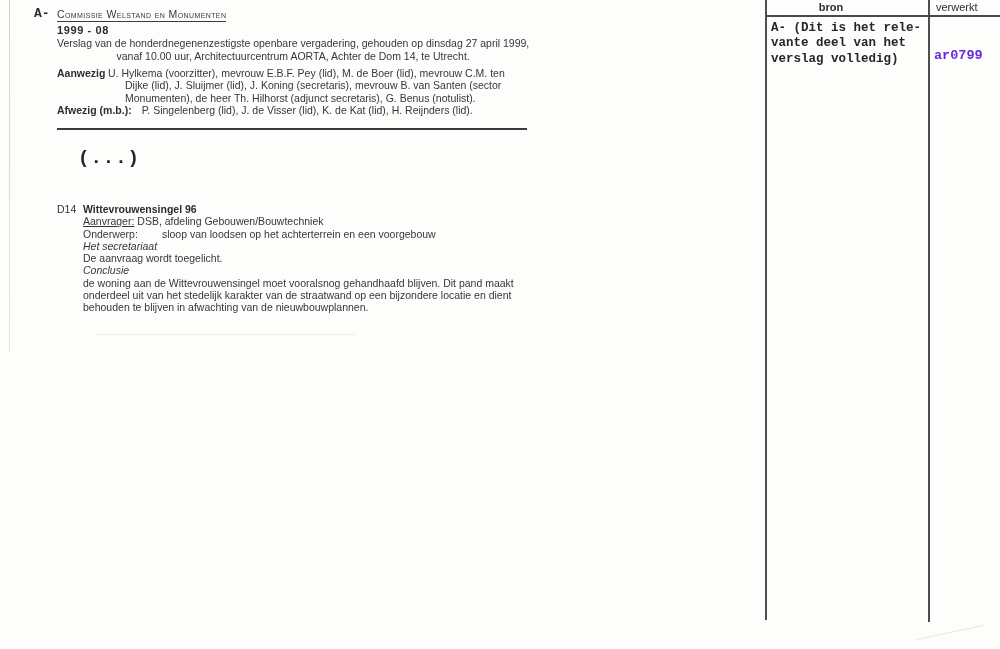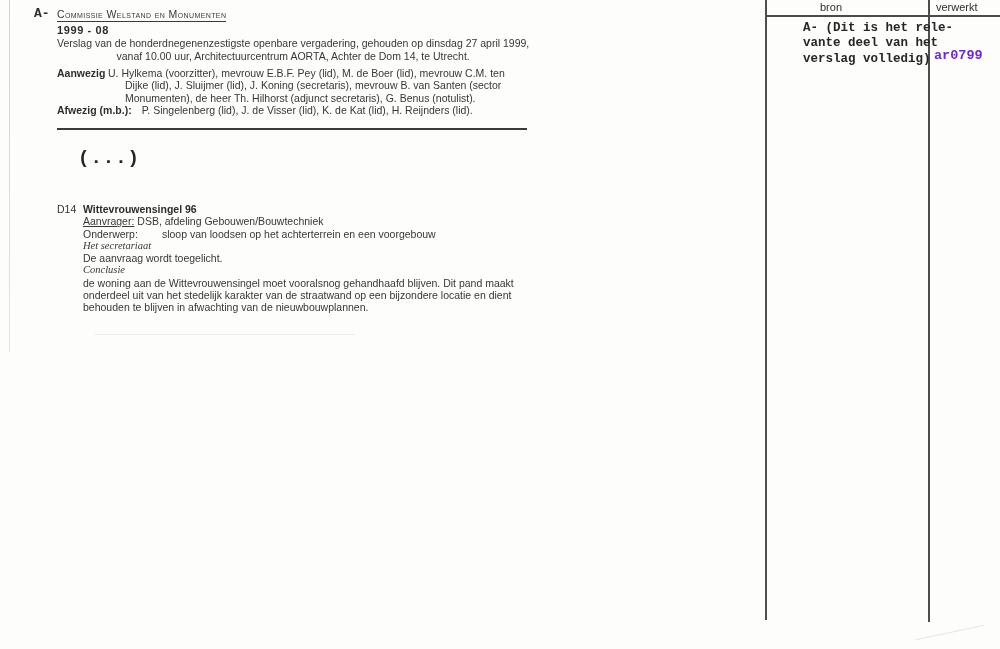--- a/index.html
+++ b/index.html
@@ -87,48 +87,48 @@
     font-size: 10.5px; line-height: 12.3px; color: #373737;
     width: 470px;
   }
   .item-line { position: relative; padding-left: 26px; }
   .item-code {
     position: absolute; left: 0; top: 0;
     font-weight: normal; color: #323232;
   }
   .item-title { font-weight: bold; color: #2c2c2c; margin-top: 40px; }
   .u { text-decoration: underline; }
-  .it { font-style: italic; font-family: Liberation Serif, serif; }
+  .it { font-style: italic; }
   .onderwerp-label { display: inline-block; width: 76px; }
 
   
   .reg-vline-left {
     position: absolute; left: 765px; top: 0; width: 1.5px; height: 620px;
     background: #4e4e4e;
   }
   .reg-vline-mid {
     position: absolute; left: 928px; top: 0; width: 1.5px; height: 622px;
     background: #4e4e4e;
   }
   .reg-header-rule {
     position: absolute; left: 765px; top: 15px; width: 235px; height: 1.5px;
     background: #4a4a4a;
   }
   .reg-col-bron {
     position: absolute; left: 765px; top: 1px; width: 132px;
-    text-align: center; font-size: 11px; color: #2e2e2e;
+    text-align: center; font-size: 11px; color: #2e2e2e; font-weight: bold;
   }
   .reg-col-verwerkt {
     position: absolute; left: 936px; top: 1px;
     font-size: 11px; color: #2e2e2e;
   }
   .reg-note {
     position: absolute; left: 771px; top: 21px;
     font-family: "Liberation Mono", monospace;
-    font-weight: bold; font-size: 12.5px; line-height: 15.3px; color: #262626; margin-left: 32px;
+    font-weight: bold; font-size: 12.5px; line-height: 15.3px; color: #262626;
   }
   .reg-value {
     position: absolute; left: 934px; top: 48px;
     font-family: Liberation Mono, monospace;
     font-weight: bold; font-size: 13.5px; color: #6d28d9;
   }
 </style>
 </head>
 <body>
 

